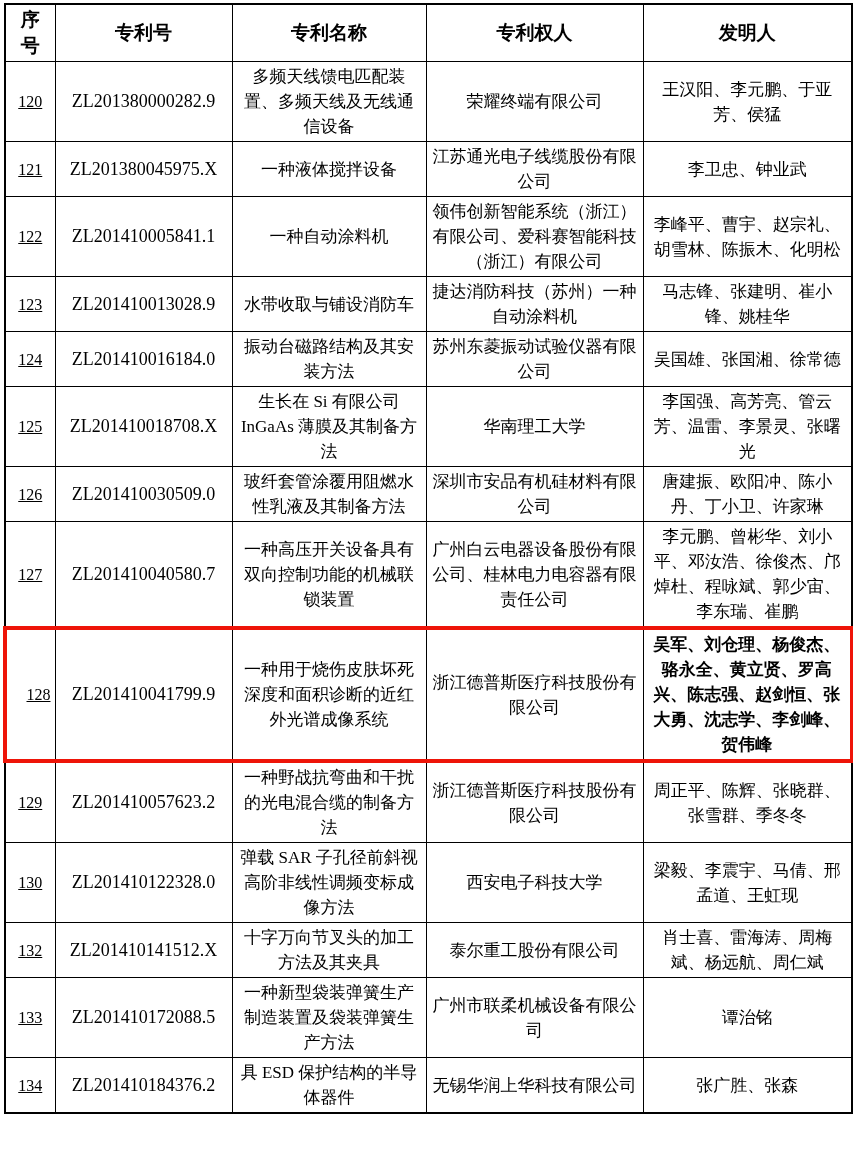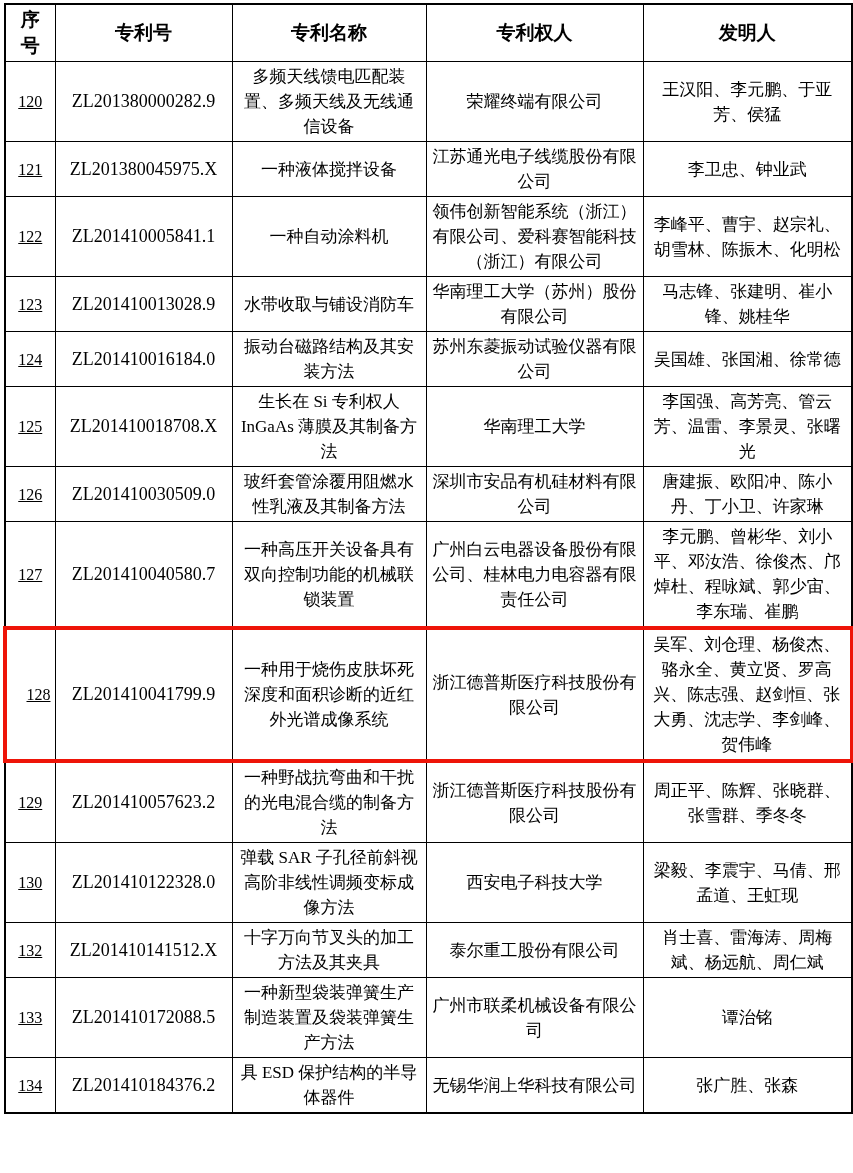--- a/index.html
+++ b/index.html
@@ -50,20 +50,21 @@
   tr.highlight td {
     border-top: 4px solid var(--hl, #ee1408);
     border-bottom: 4px solid var(--hl, #ee1408);
   }
   tr.highlight td:first-child {
     border-left: 4px solid var(--hl, #ee1408);
     text-align: right;
   }
   tr.highlight td:last-child {
     border-right: 4px solid var(--hl, #ee1408);
+    font-weight: bold;
   }
 </style>
 </head>
 <body>
 
 <table class="patent-table">
   <colgroup>
     <col style="width:50px">
     <col style="width:177px">
     <col style="width:194px">
@@ -99,34 +100,34 @@
     <td class="cell-no">122</td>
     <td class="cell-patent-no">ZL201410005841.1</td>
     <td class="cell-name">一种自动涂料机</td>
     <td class="cell-owner">领伟创新智能系统（浙江）有限公司、爱科赛智能科技（浙江）有限公司</td>
     <td class="cell-inventors">李峰平、曹宇、赵宗礼、胡雪林、陈振木、化明松</td>
   </tr>
       <tr>
     <td class="cell-no">123</td>
     <td class="cell-patent-no">ZL201410013028.9</td>
     <td class="cell-name">水带收取与铺设消防车</td>
-    <td class="cell-owner">华南理工大学（苏州）股份有限公司</td>
+    <td class="cell-owner">捷达消防科技（苏州）一种自动涂料机</td>
     <td class="cell-inventors">马志锋、张建明、崔小锋、姚桂华</td>
   </tr>
       <tr>
     <td class="cell-no">124</td>
     <td class="cell-patent-no">ZL201410016184.0</td>
     <td class="cell-name">振动台磁路结构及其安装方法</td>
     <td class="cell-owner">苏州东菱振动试验仪器有限公司</td>
     <td class="cell-inventors">吴国雄、张国湘、徐常德</td>
   </tr>
       <tr>
     <td class="cell-no">125</td>
     <td class="cell-patent-no">ZL201410018708.X</td>
-    <td class="cell-name">生长在 Si 专利权人 InGaAs 薄膜及其制备方法</td>
+    <td class="cell-name">生长在 Si 有限公司 InGaAs 薄膜及其制备方法</td>
     <td class="cell-owner">华南理工大学</td>
     <td class="cell-inventors">李国强、高芳亮、管云芳、温雷、李景灵、张曙光</td>
   </tr>
       <tr>
     <td class="cell-no">126</td>
     <td class="cell-patent-no">ZL201410030509.0</td>
     <td class="cell-name">玻纤套管涂覆用阻燃水性乳液及其制备方法</td>
     <td class="cell-owner">深圳市安品有机硅材料有限公司</td>
     <td class="cell-inventors">唐建振、欧阳冲、陈小丹、丁小卫、许家琳</td>
   </tr>

